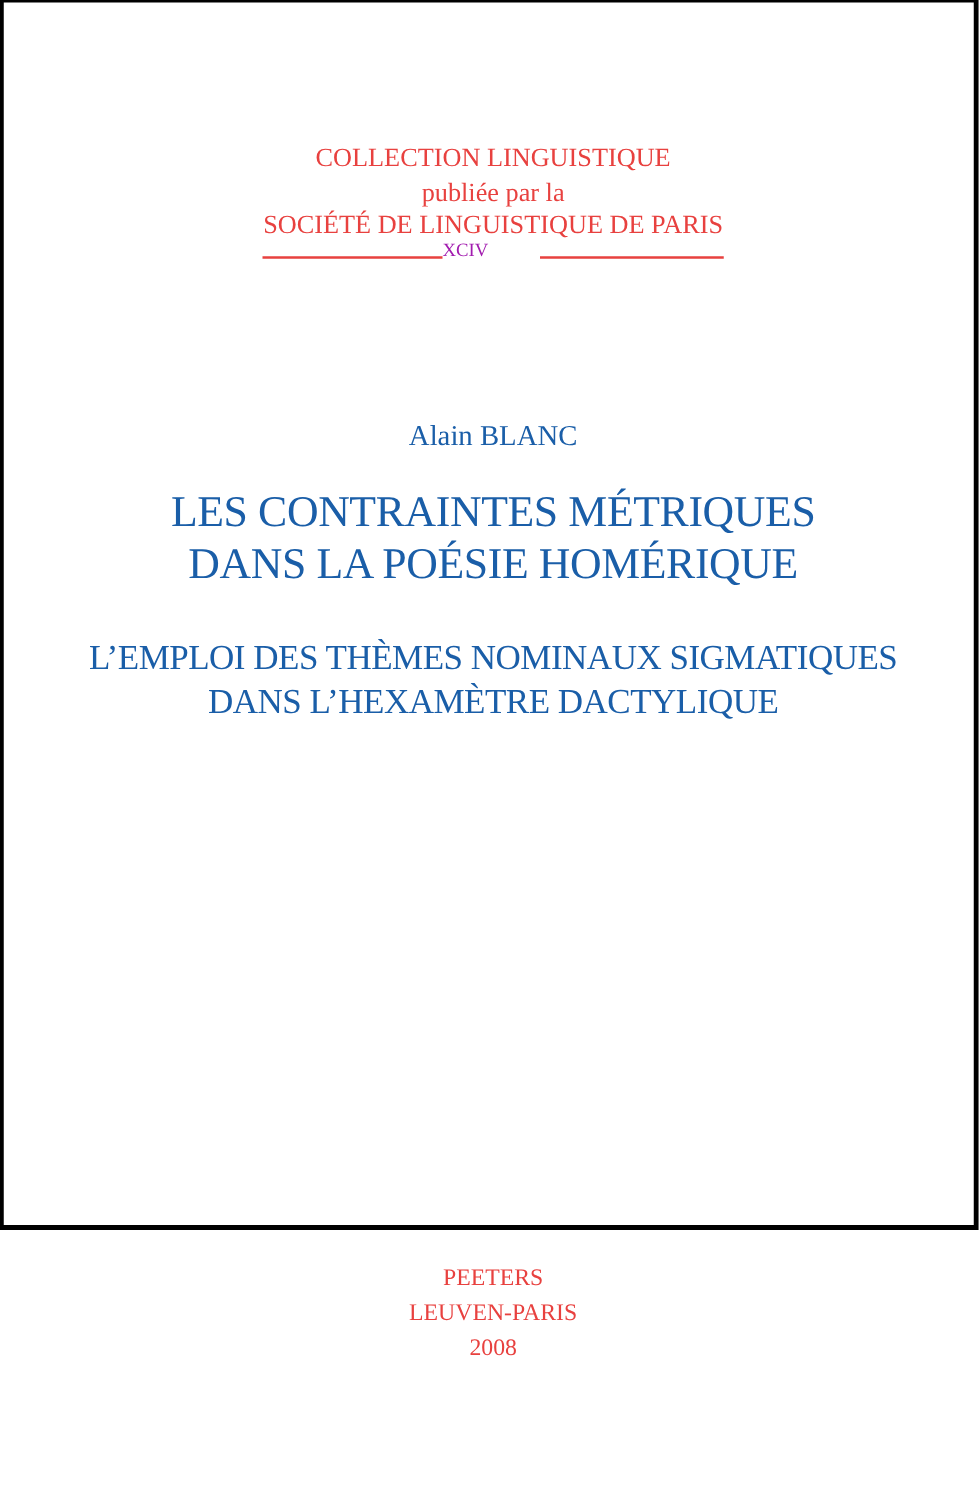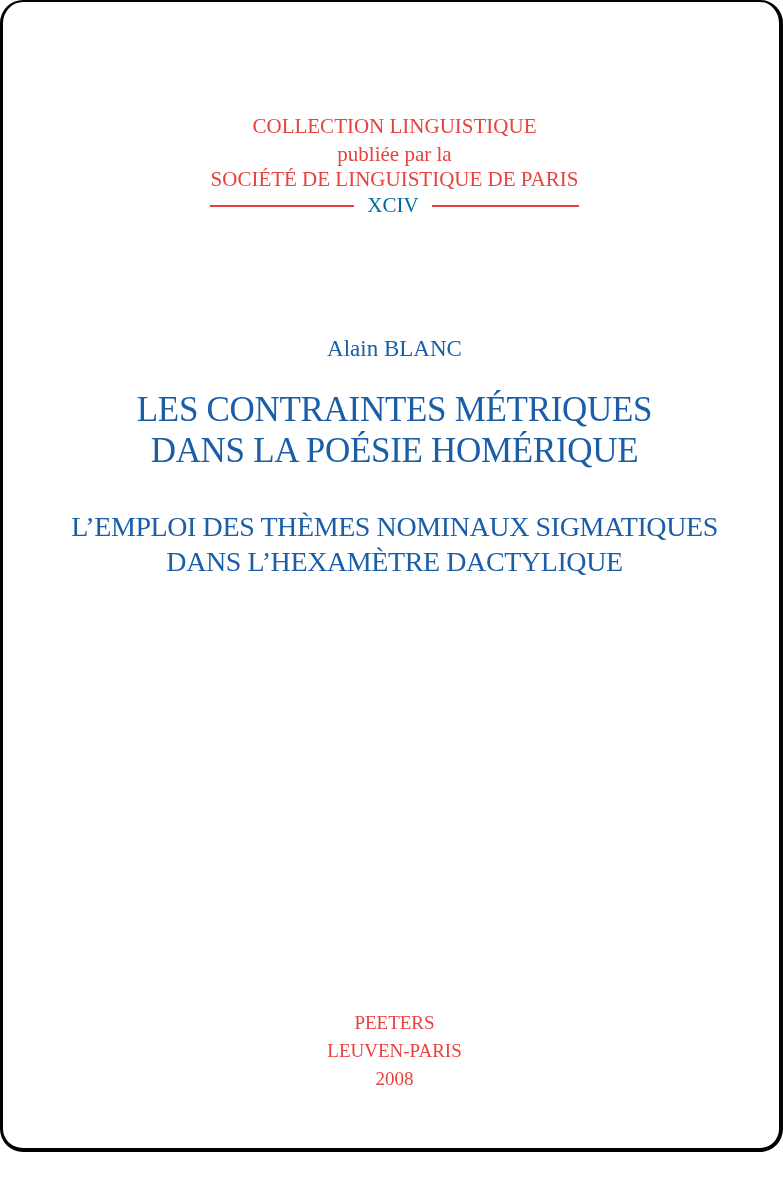--- a/index.html
+++ b/index.html
@@ -1,44 +1,43 @@
 <!DOCTYPE html>
 <html><head>
   <meta charset="utf-8">
   <style>
     html, body { margin: 0; padding: 0; background: #fff; }
     body { width: 783px; height: 1200px; position: relative; overflow: hidden; }
     .frame {
       position: absolute; left: 0; top: 0;
-      width: 783px; height: 1152px; box-sizing: border-box;
+      width: 783px; height: 984px; box-sizing: border-box;
       border-left: 3px solid #000; border-top: 2px solid #000;
       border-right: 4px solid #000; border-bottom: 4px solid #000;
       background: #fff;
-      border-radius: 23px;
     }
     .line {
       position: absolute; left: 0; width: 783px; text-align: center;
       font-family: "Liberation Serif", "DejaVu Serif", serif;
       white-space: nowrap;
     }
     .red { color: #e8413f; }
     .blue { color: #1a5ea8; }
     .series { font-size: 21px; }
     .rule-row {
       position: absolute; top: 191px; left: 0; width: 783px; height: 26px;
     }
     .rule {
       position: absolute; top: 12px; height: 2px; background: #e8413f;
     }
     .rule.left { left: 207px; width: 144px; }
     .rule.right { left: 429px; width: 147px; }
     .num {
-      position: absolute; left: 351px; width: 78px; top: 0; text-align: center;
+      position: absolute; left: 351px; width: 78px; top: 0; text-align: left;
       font-family: "Liberation Serif", "DejaVu Serif", serif;
-      font-size: 21px; color: #0369a1;
+      font-size: 15px; color: #a21caf;
     }
     .author { font-size: 23px; }
     .title { font-size: 35px; letter-spacing: -0.3px; }
     .subtitle { font-size: 28px; letter-spacing: -0.4px; }
     .pub { font-size: 19px; }
   </style>
 </head>
 <body>
 
 <div class="frame">

